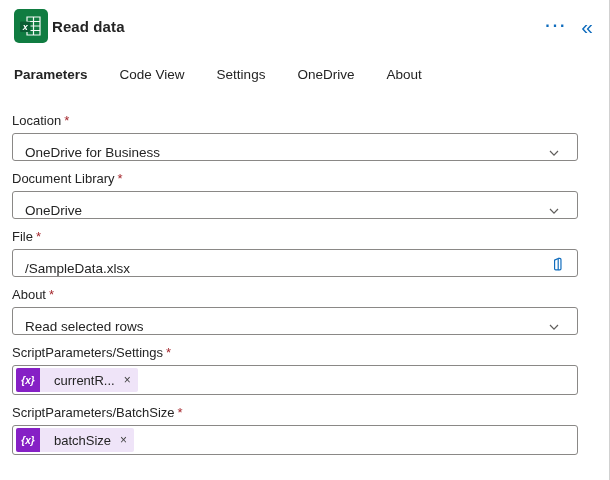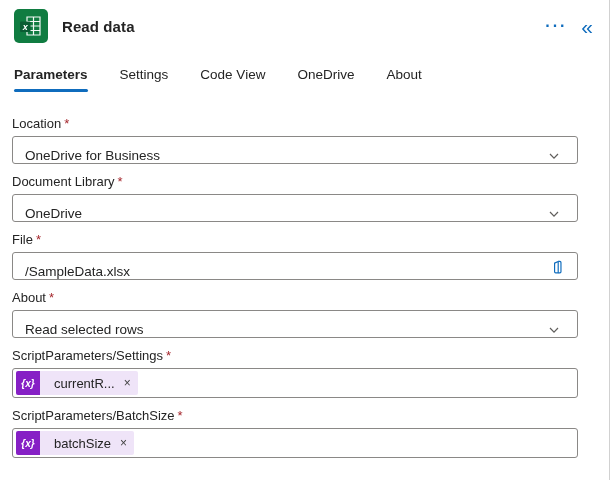--- a/index.html
+++ b/index.html
@@ -23,36 +23,36 @@
   .panel{
     width:610px;height:480px;background:#fff;position:relative;
     border-right:1px solid var(--panel-border);
   }
   
   .panel-header{
     display:flex;align-items:center;padding:9px 10px 0 14px;
   }
   .app-icon{width:34px;height:34px;flex:0 0 auto;display:block;}
   .panel-title{
-    margin-left:14px;font-size:15px;font-weight:700;color:var(--text);
+    margin-left:4px;font-size:15px;font-weight:700;color:var(--text);
     letter-spacing:.1px;flex:1 1 auto;
   }
   .header-actions{display:flex;align-items:center;gap:6px;margin-right:2px;}
   .icon-btn{
     background:none;border:none;cursor:pointer;color:var(--accent);
     padding:2px 4px;line-height:1;font-family:inherit;
   }
   .icon-btn .glyph-more{font-size:16px;font-weight:700;letter-spacing:2px;color:var(--accent);}
   .icon-btn .glyph-collapse{font-size:21px;font-weight:400;color:var(--accent);}
   
   .tabs{
     display:flex;gap:28px;padding-left:12px;margin-top:24px;
   }
   .tab{
-    cursor:pointer;padding:0 2px;display:flex;flex-direction:column;align-items:stretch;
+    cursor:pointer;padding:0 2px;display:flex;align-items:stretch;
   }
   .tab .tab-label{font-size:13.5px;color:var(--text);padding-bottom:7px;}
   .tab.is-active .tab-label{font-weight:700;}
   .tab .tab-underline{height:3px;border-radius:2px;background:transparent;}
   .tab.is-active .tab-underline{background:var(--accent);}
   
   .form{margin:25px 0 0 12px;width:566px;}
   .field{margin-bottom:11px;}
   .field-label{
     font-size:13px;color:var(--text);margin-bottom:5px;line-height:14px;
@@ -116,25 +116,25 @@
       </button>
     </span>
   </div>
 
   <div class="tabs">
     <div class="tab is-active">
       <span class="tab-label">Parameters</span>
       <span class="tab-underline"></span>
     </div>
     <div class="tab">
+      <span class="tab-label">Code View</span>
+      <span class="tab-underline"></span>
+    </div>
+    <div class="tab">
       <span class="tab-label">Settings</span>
-      <span class="tab-underline"></span>
-    </div>
-    <div class="tab">
-      <span class="tab-label">Code View</span>
       <span class="tab-underline"></span>
     </div>
     <div class="tab">
       <span class="tab-label">OneDrive</span>
       <span class="tab-underline"></span>
     </div>
     <div class="tab">
       <span class="tab-label">About</span>
       <span class="tab-underline"></span>
     </div>

